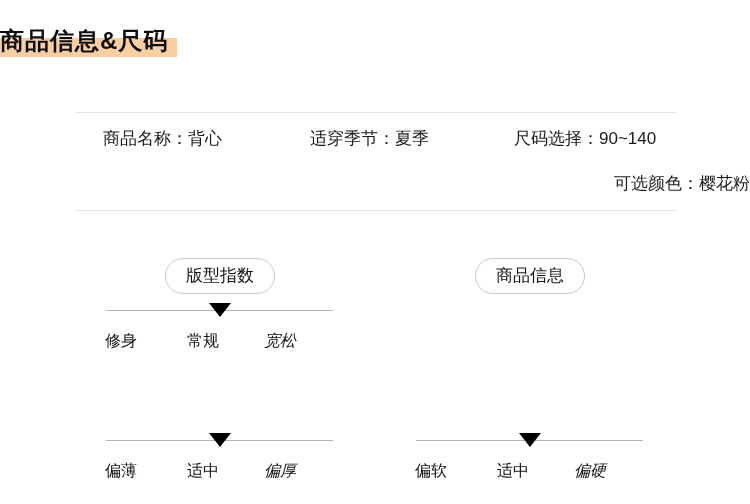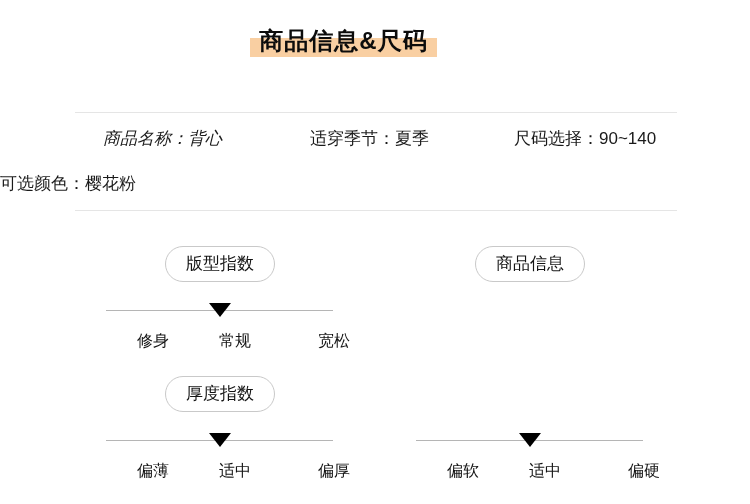--- a/index.html
+++ b/index.html
@@ -7,76 +7,76 @@
     width: 750px; height: 504px;
     background: #ffffff;
     font-family: "Liberation Sans", "DejaVu Sans", sans-serif;
     color: #1a1a1a;
     position: relative;
     overflow: hidden;
   }
   .stage { position: absolute; inset: 0; width: 750px; height: 504px; }
 
   
-  .title-wrap { position: absolute; top: 25px; left: 0; width: 687px; text-align: center; }
+  .title-wrap { position: absolute; top: 25px; left: 0; width: 687px; text-align: left; }
   .title-inner { position: relative; display: inline-block; z-index: 0; }
   .page-title {
     position: relative; z-index: 1;
     font-size: 24px; font-weight: bold; line-height: 32px;
     letter-spacing: 1px; color: #0c0c0c;
   }
   .title-highlight {
     position: absolute; z-index: 0;
     left: -9px; right: -9px; bottom: 0; height: 19px;
     background: #f9cfa2;
   }
 
   
   .divider { position: absolute; left: 75px; width: 602px; height: 1px; background: #e5e5e5; }
   .divider-1 { top: 112px; }
   .divider-2 { top: 210px; }
 
   
   .info-row1 { position: absolute; top: 128px; left: 0; width: 750px; font-size: 17px; line-height: 22px; }
   .info-item { position: absolute; top: 0; white-space: nowrap; }
-  .info-item-name   { left: 103px; font-style: italic; }
+  .info-item-name   { left: 103px; }
   .info-item-season { left: 310px; font-family: Liberation Serif, serif; }
   .info-item-size   { left: 490px; margin-left: 24px; }
   .info-row2 {
     position: absolute; top: 173px; left: 0; width: 750px;
-    text-align: left; font-size: 17px; line-height: 22px; white-space: nowrap;
+    text-align: right; font-size: 17px; line-height: 22px; white-space: nowrap;
   }
 
   
   .index-section { position: absolute; width: 260px; height: 122px; text-align: center; }
   .sec-0 { left: 90px;  top: 246px; }
   .sec-1 { left: 400px; top: 246px; }
   .sec-2 { left: 90px;  top: 376px; }
   .sec-3 { left: 400px; top: 376px; }
 
   .index-badge {
-    display: inline-block; margin-top: 0;
+    display: inline-block; margin-top: 12px;
     height: 34px; line-height: 34px; padding: 0 20px;
     border: 1px solid #c9c9c9; border-radius: 18px;
     font-size: 17px; color: #141414; background: #ffffff;
   }
 
   .scale { position: absolute; top: 57px; left: 16px; width: 227px; height: 60px; }
   .scale-line { position: absolute; top: 7px; left: 0; width: 227px; height: 1px; background: #b5b5b5; }
   .marker {
     position: absolute; top: 0;
     width: 0; height: 0;
     border-left: 11px solid transparent;
     border-right: 11px solid transparent;
     border-top: 14px solid #000000;
   }
-  .opt { position: absolute; top: 27px; width: 64px; text-align: right; font-size: 16px; line-height: 22px; color: #141414; }
+  .opt { position: absolute; top: 27px; width: 64px; text-align: left; font-size: 16px; line-height: 22px; color: #141414; }
   .opt-0 { left: -1px; }
   .opt-1 { left: 81px; }
-  .opt-2 { left: 180px; }
+  .opt-2 { left: 158px; font-style: italic; }
 </style>
 </head>
 <body>
 
 <div class="stage">
 
   <div class="title-wrap">
     <div class="title-inner">
       <div class="title-highlight"></div>
       <div class="page-title">商品信息&amp;尺码</div>
@@ -104,21 +104,20 @@
       <span class="opt opt-1">常规</span>
       <span class="opt opt-2">宽松</span>
     </div>
   </div>
 
   <div class="index-section sec-1">
     <span class="index-badge">商品信息</span>
   </div>
 
   <div class="index-section sec-2">
-    <span class="index-badge">厚度指数</span>
     <div class="scale">
       <div class="scale-line"></div>
       <div class="marker" style="left: 102.5px;"></div>
       <span class="opt opt-0">偏薄</span>
       <span class="opt opt-1">适中</span>
       <span class="opt opt-2">偏厚</span>
     </div>
   </div>
 
   <div class="index-section sec-3">

